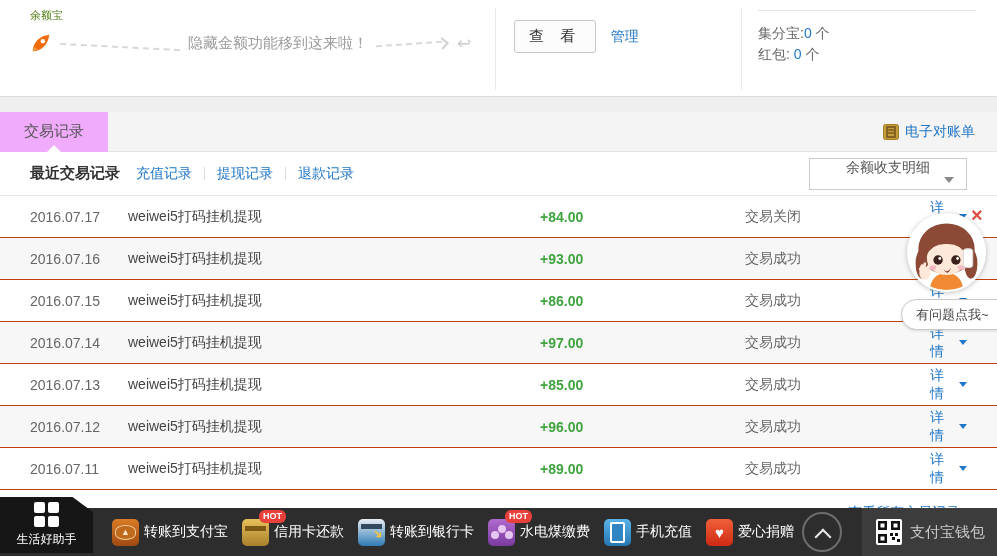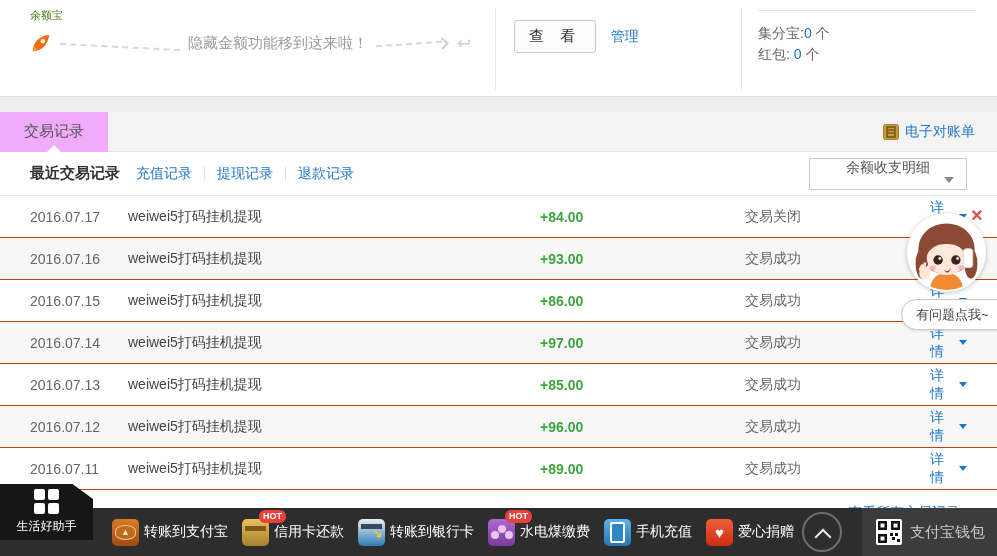--- a/index.html
+++ b/index.html
@@ -79,21 +79,21 @@
   .c-action a { display:inline-flex; align-items:center; }
   .caret-blue { width:0; height:0; border-left:4px solid transparent; border-right:4px solid transparent;
      border-top:5px solid #2077c8; margin-left:5px; }
 
   .footer-strip { height:18px; background:#fff; position:relative; }
   .viewall { position:absolute; right:37px; top:14px; }
 
   
   .toolbar { position:absolute; left:0; bottom:0; width:997px; height:48px; background:#2d2d2d;
      display:flex; align-items:center; }
-  .home-tab { position:absolute; left:0; bottom:16px; width:93px; height:56px; background:#161616;
+  .home-tab { position:absolute; left:0; bottom:3px; width:93px; height:56px; background:#161616;
      clip-path:polygon(0 0,78% 0,100% 27%,100% 100%,0 100%); display:flex; flex-direction:column;
      align-items:center; justify-content:center; cursor:pointer; z-index:3; }
   .grid-icon { display:grid; grid-template-columns:11px 11px; grid-gap:3px; margin-bottom:4px; }
   .grid-icon span { width:11px; height:11px; background:#fff; border-radius:2px; }
   .home-label { color:#fff; font-size:12px; }
   .tool-items { display:flex; align-items:center; margin-left:112px; }
   .tool-item { display:flex; align-items:center; margin-right:14px; cursor:pointer; position:relative; }
   .tool-icon { width:27px; height:27px; border-radius:5px; margin-right:5px; position:relative;
      display:flex; align-items:center; justify-content:center; flex:0 0 auto; }
   .tool-label { color:#fff; font-size:14px; white-space:nowrap; }

